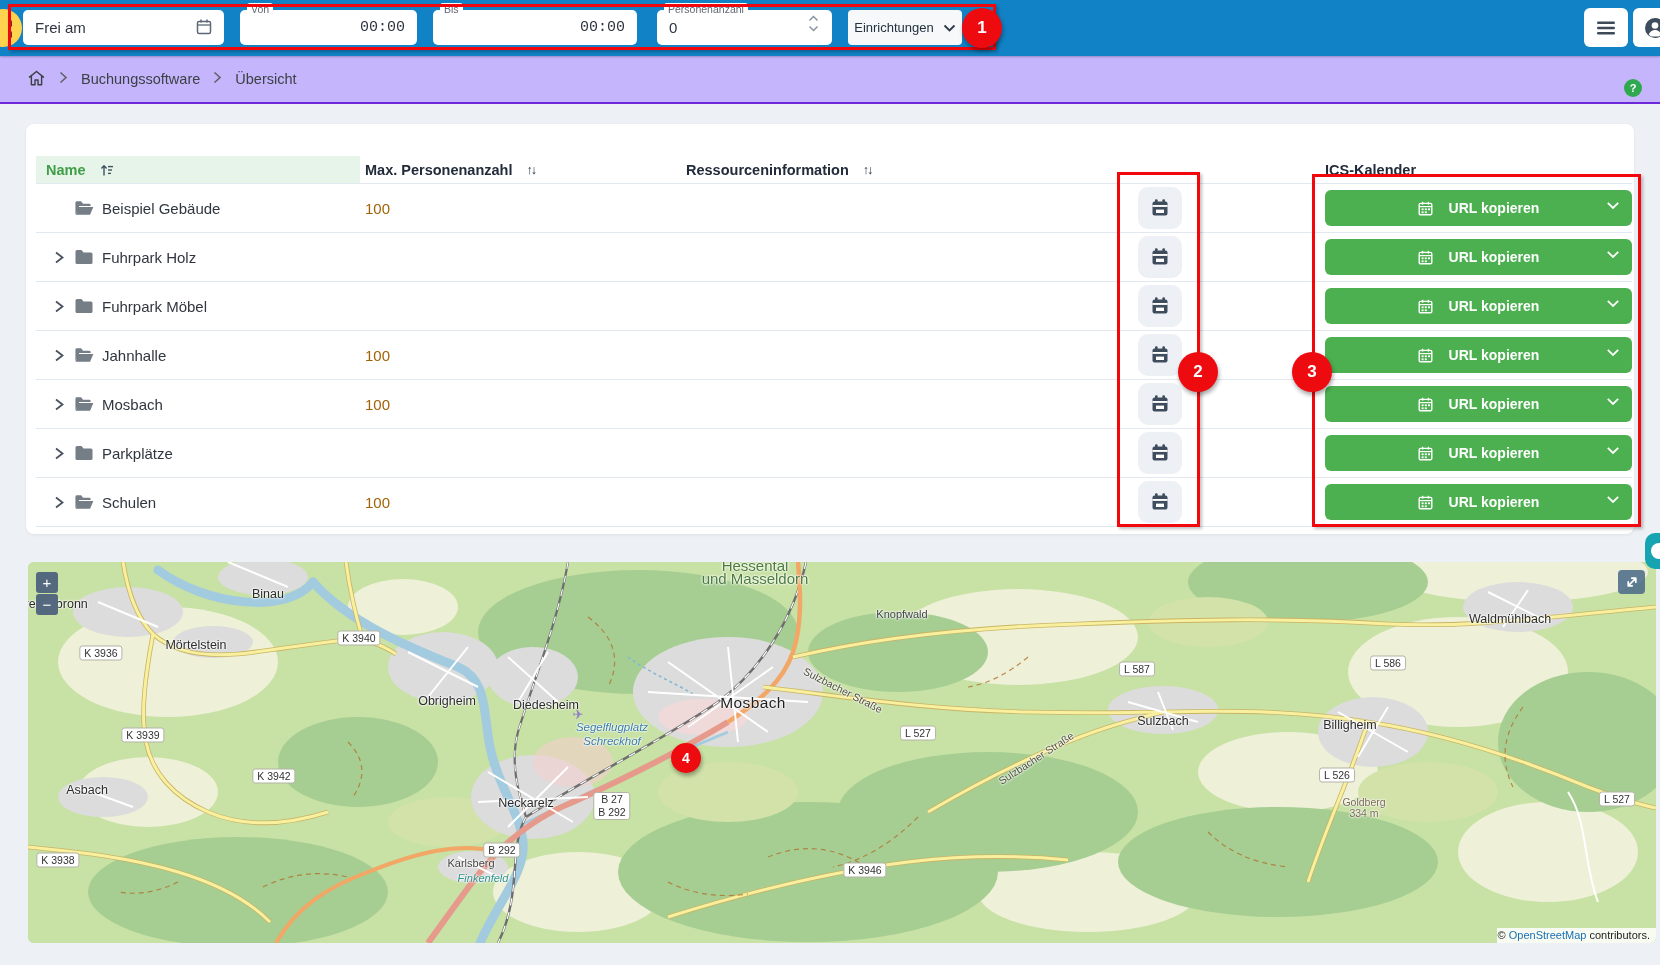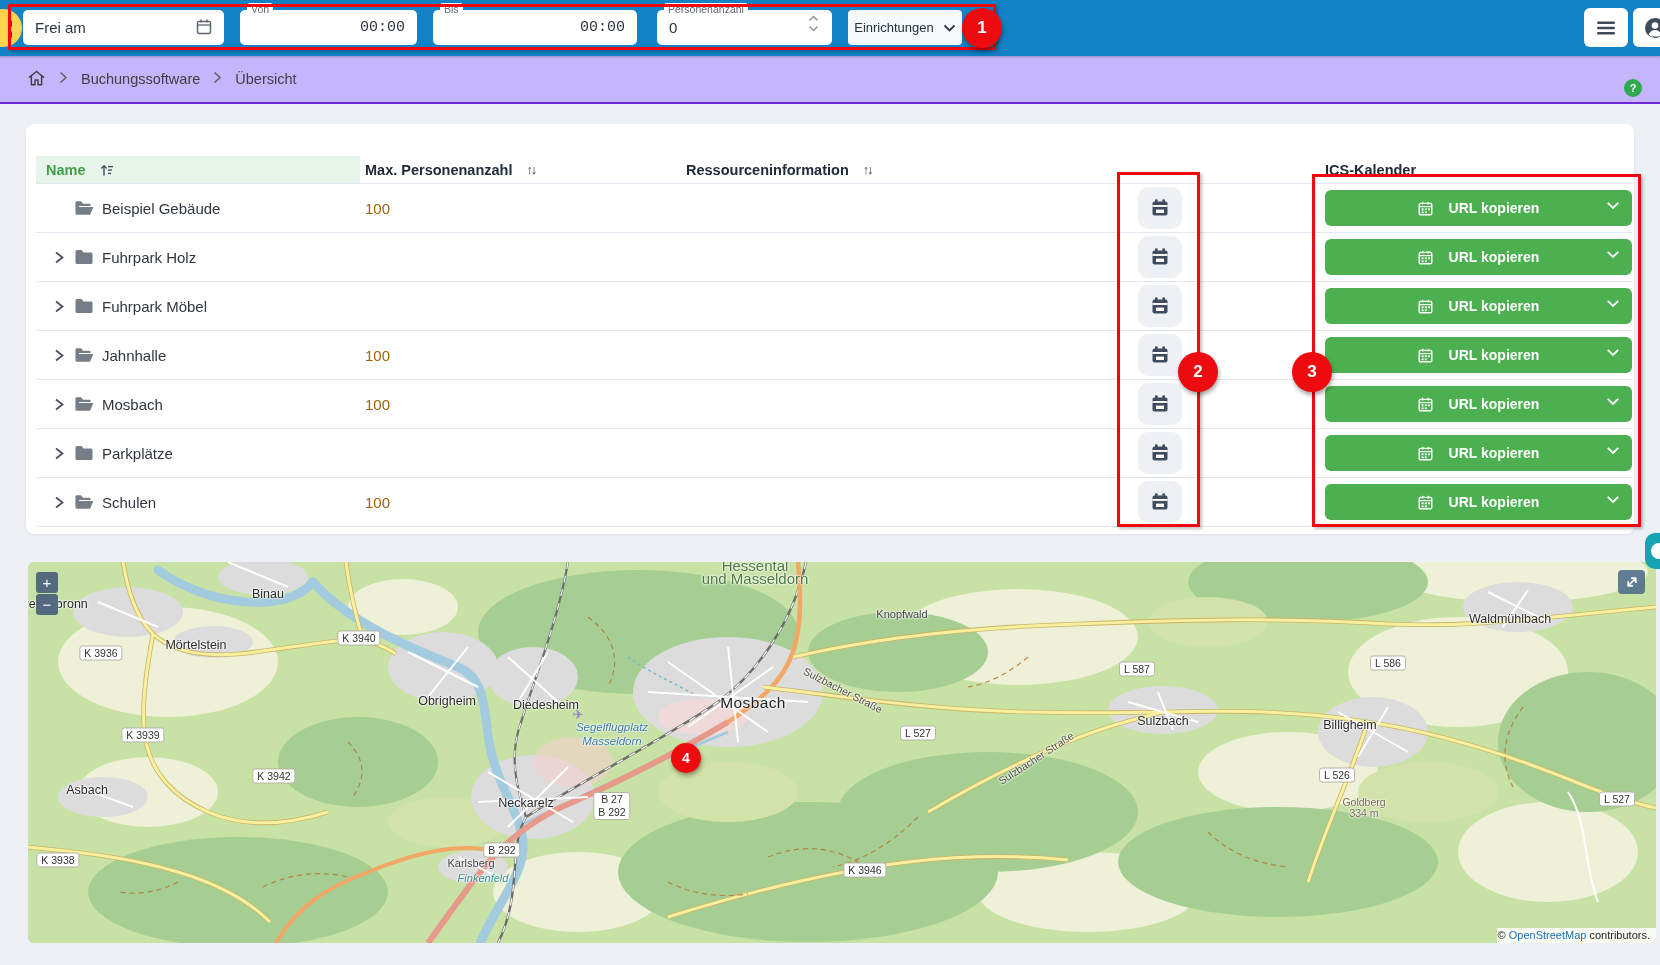--- a/index.html
+++ b/index.html
@@ -695,21 +695,21 @@
         <span class="mlabel m-town" style="left: 1482px; top: 57px;">Waldmühlbach</span>
         <span class="mlabel m-town" style="left: 1135px; top: 159px;">Sulzbach</span>
         <span class="mlabel m-town" style="left: 1322px; top: 163px;">Billigheim</span>
         <span class="mlabel m-town" style="left: 59px; top: 228px;">Asbach</span>
         <span class="mlabel m-town" style="left: 498px; top: 229px; margin-top: 12px;">Neckarelz</span>
         <span class="mlabel m-town-sm" style="left: 443px; top: 301px;">Karlsberg</span>
         <span class="mlabel m-forest" style="left: 727px; top: 3px;">Hessental</span>
         <span class="mlabel m-forest" style="left: 727px; top: 16px;">und Masseldorn</span>
         <span class="mlabel m-teal" style="left: 455px; top: 316px;">Finkenfeld</span>
         <span class="mlabel m-water" style="left: 584px; top: 165px;">Segelflugplatz</span>
-        <span class="mlabel m-water" style="left: 584px; top: 179px;">Masseldorn</span>
+        <span class="mlabel m-water" style="left: 584px; top: 179px;">Schreckhof</span>
         <span class="mlabel m-plane" style="left: 550px; top: 152px;">✈</span>
         <span class="mlabel m-peak" style="left: 1336px; top: 240px;">Goldberg</span>
         <span class="mlabel m-peak" style="left: 1336px; top: 251px;">334 m</span>
         <span class="mlabel m-road" style="left: 815px; top: 128px; transform: translate(-50%, -50%) rotate(27deg);">Sulzbacher Straße</span>
         <span class="mlabel m-road" style="left: 1008px; top: 196px; transform: translate(-50%, -50%) rotate(-33deg);">Sulzbacher Straße</span>
         <span class="m-badge" style="left: 73px; top: 91px;">K 3936</span>
         <span class="m-badge" style="left: 331px; top: 76px;">K 3940</span>
         <span class="m-badge" style="left: 115px; top: 173px;">K 3939</span>
         <span class="m-badge" style="left: 246px; top: 214px;">K 3942</span>
         <span class="m-badge" style="left: 30px; top: 298px;">K 3938</span>

